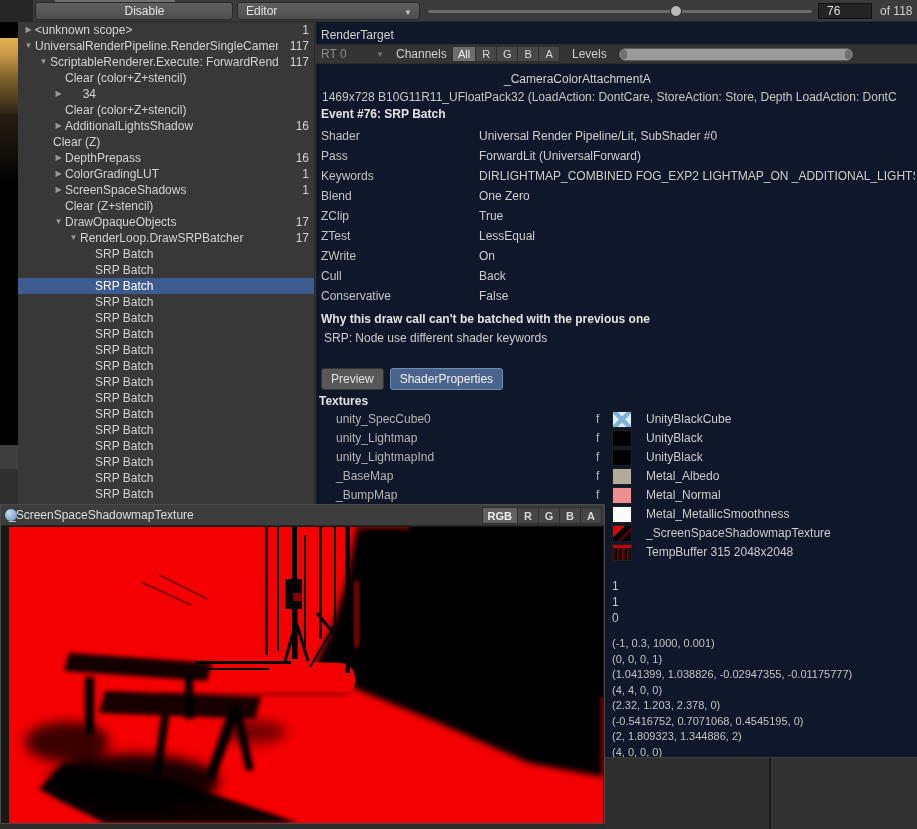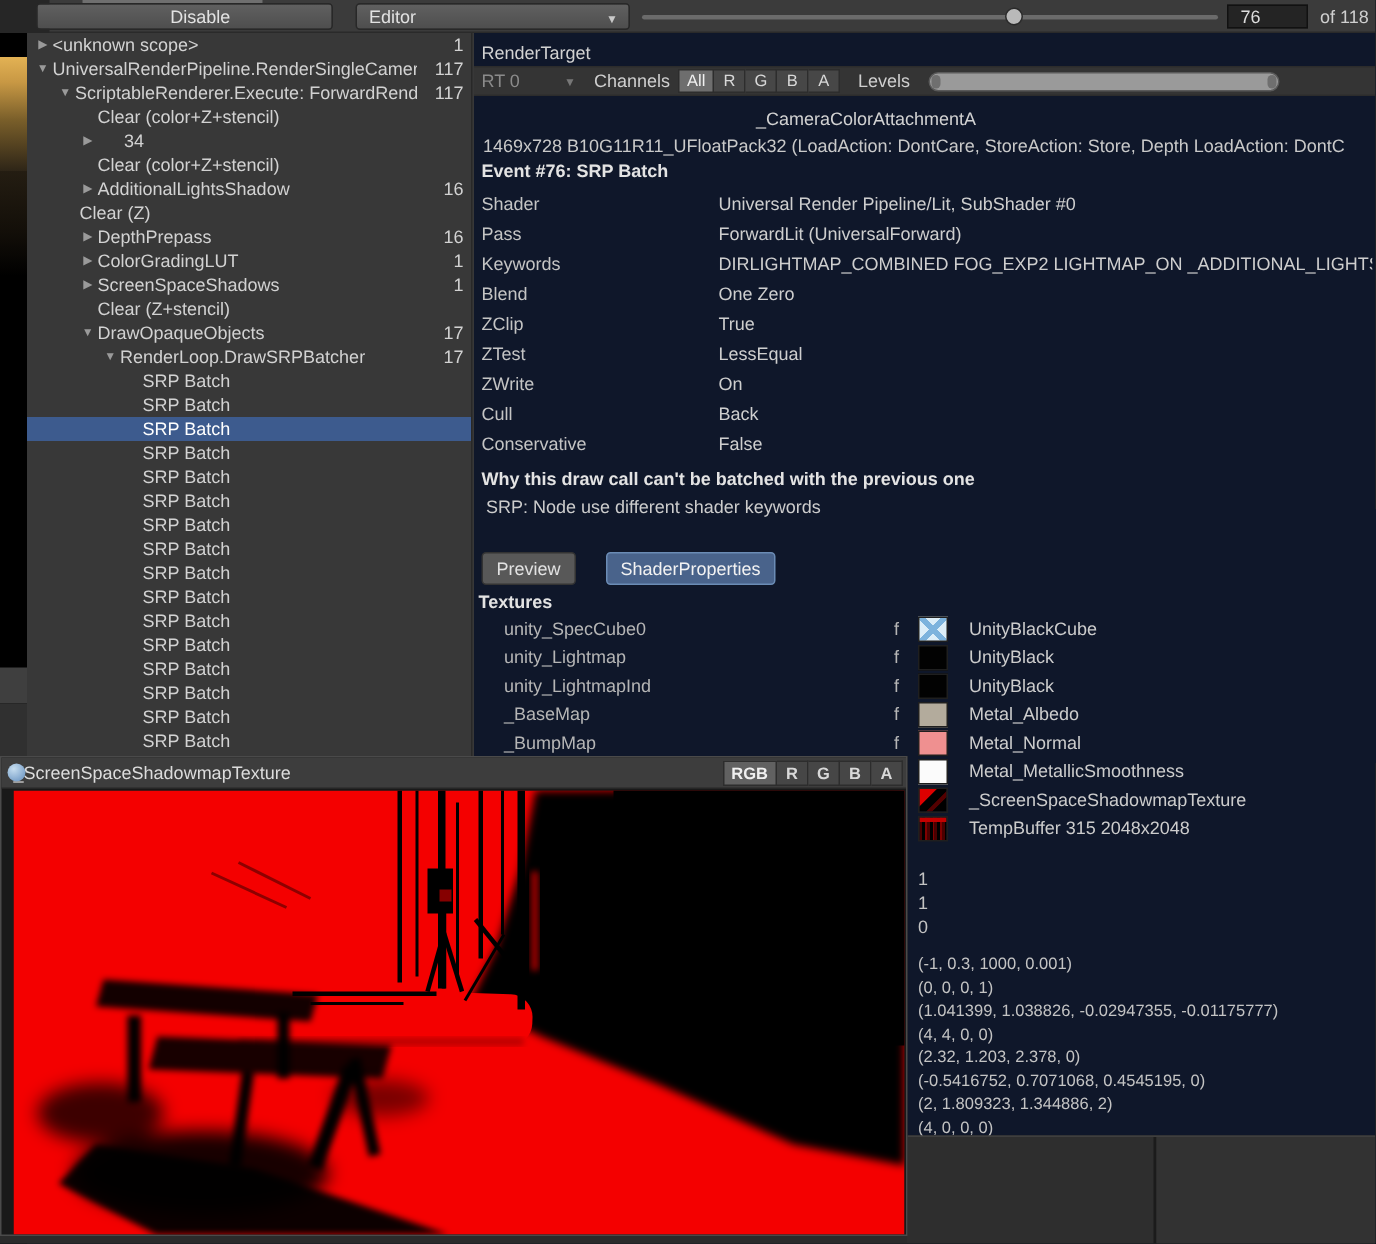--- a/index.html
+++ b/index.html
@@ -17,21 +17,21 @@
   #left-gray2{position:absolute;left:0;top:469px;width:18px;height:36px;background:#303030;}
 
   
   #toolbar{position:absolute;left:0;top:0;width:917px;height:22px;background:#3b3b3b;
            border-bottom:1px solid #2a2a2a;}
   #toolbar-left-dark{position:absolute;left:0;top:0;width:33px;height:22px;background:#262626;}
   #tab-fragment{position:absolute;left:55px;top:0;width:120px;height:2px;background:#6f6f6f;}
   .tb-btn{position:absolute;top:2px;height:18px;background:linear-gradient(180deg,#606060,#4e4e4e);
           border:1px solid #282828;border-radius:3px;color:#e2e2e2;
           display:flex;align-items:center;justify-content:center;}
-  #disable-btn{left:24px;width:198px;padding-left:21px;}
+  #disable-btn{left:35px;width:198px;padding-left:21px;}
   #editor-dd{left:237px;width:183px;justify-content:flex-start;padding-left:8px;}
   #editor-dd .dd-arrow{position:absolute;right:7px;top:5px;font-size:8px;color:#c8c8c8;}
   #frame-slider-track{position:absolute;left:428px;top:10px;width:384px;height:3px;
           background:#6b6b6b;border-radius:2px;}
   #frame-slider-handle{position:absolute;left:670px;top:5px;width:12px;height:12px;border-radius:50%;
           background:#b9b9b9;border:1px solid #2a2a2a;}
   #frame-field{position:absolute;left:818px;top:3px;width:54px;height:16px;background:#242424;
           border:1px solid #111;color:#dcdcdc;padding:0 0 0 8px;line-height:15px;}
   #frame-total{position:absolute;left:880px;top:4px;color:#cfcfcf;}
 
@@ -66,21 +66,21 @@
   .levels-cap{position:absolute;top:1px;width:6px;height:9px;background:#6f6f6f;border-radius:3px;}
   #levels-cap-l{left:1px;} #levels-cap-r{right:1px;}
   #buffer-info{left:6px;top:68px;width:592px;overflow:hidden;color:#c9c9c9;}
   #event-title{left:5px;top:85px;}
   #kv-list{position:absolute;left:5px;top:104px;width:594px;}
   .kv-row{display:flex;height:20px;line-height:20px;white-space:nowrap;overflow:hidden;}
   .kv-label{flex:none;width:158px;color:#c4c4c4;}
   .kv-value{flex:1;color:#cecece;overflow:hidden;}
   #why-title{left:5px;top:290px;}
   #why-reason{left:8px;top:309px;color:#cccccc;}
-  #tabs{position:absolute;left:5px;top:346px;display:flex;gap:20px;}
+  #tabs{position:absolute;left:5px;top:346px;display:flex;gap:6px;}
   .tab{height:22px;padding:0 9px;border-radius:3px;display:flex;align-items:center;
        background:#585858;border:1px solid #333;color:#e2e2e2;}
   .tab.active{background:var(--tab-active);border:1px solid #6b8cb5;color:#f2f2f2;}
   #textures-title{left:3px;top:372px;}
   #texture-list{position:absolute;left:0;top:388px;width:601px;}
   .tex-row{position:relative;height:19px;line-height:19px;white-space:nowrap;}
   .tex-name{position:absolute;left:20px;color:#b5b5b5;}
   .tex-f{position:absolute;left:280px;color:#b5b5b5;}
   .thumb{position:absolute;left:296px;top:1px;width:20px;height:17px;border:1px solid #1f1f1f;}
   .thumb.cube{background:

